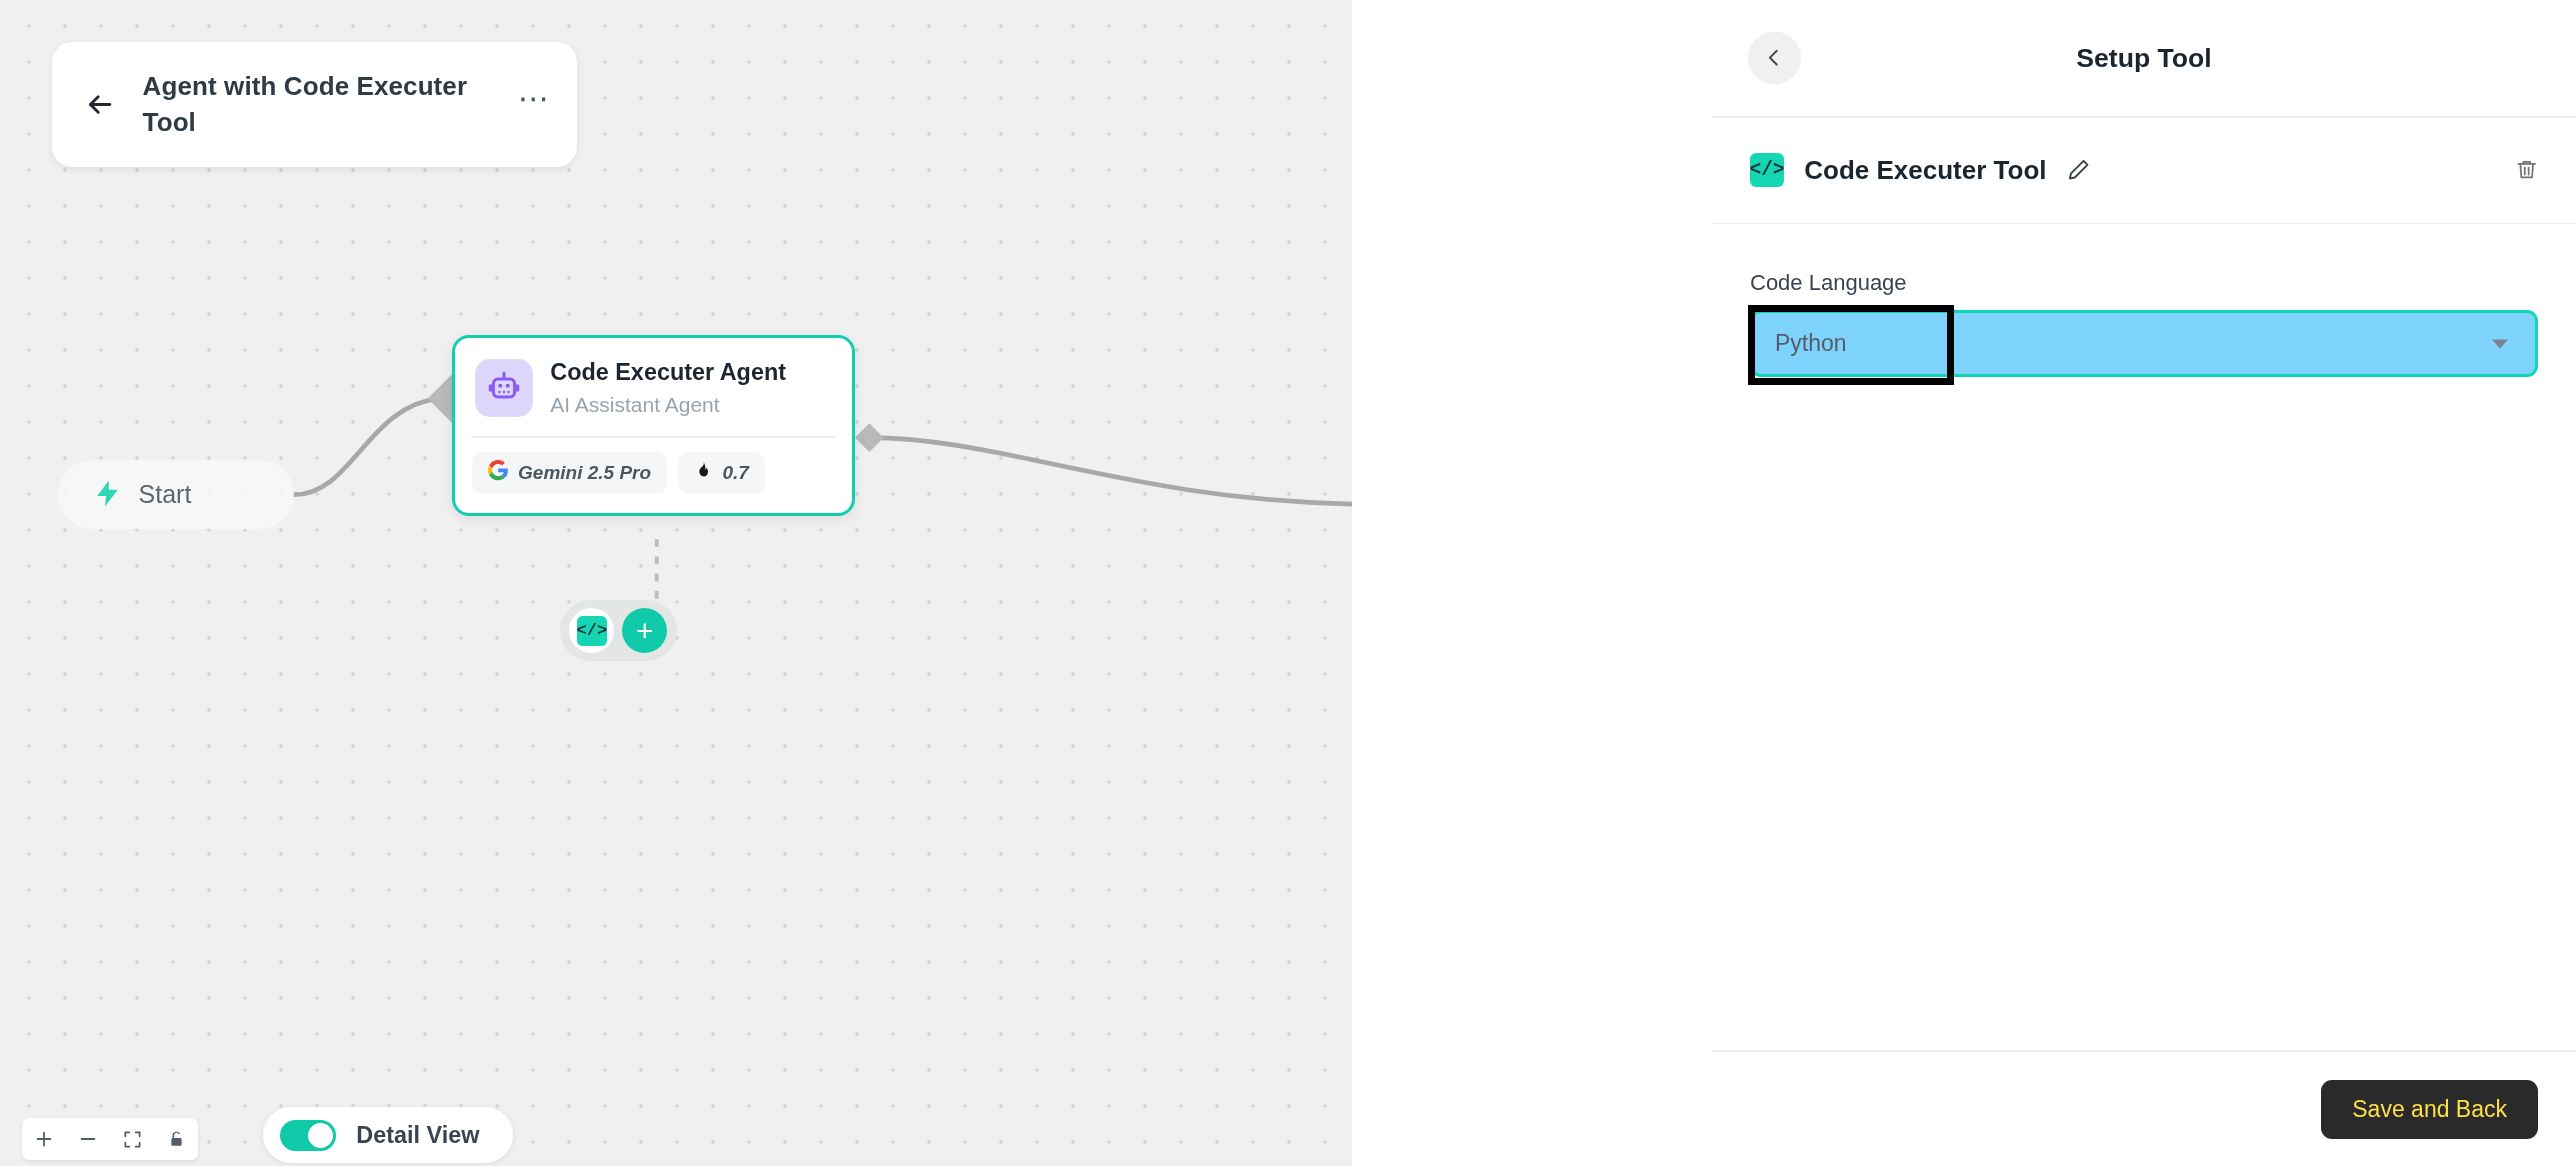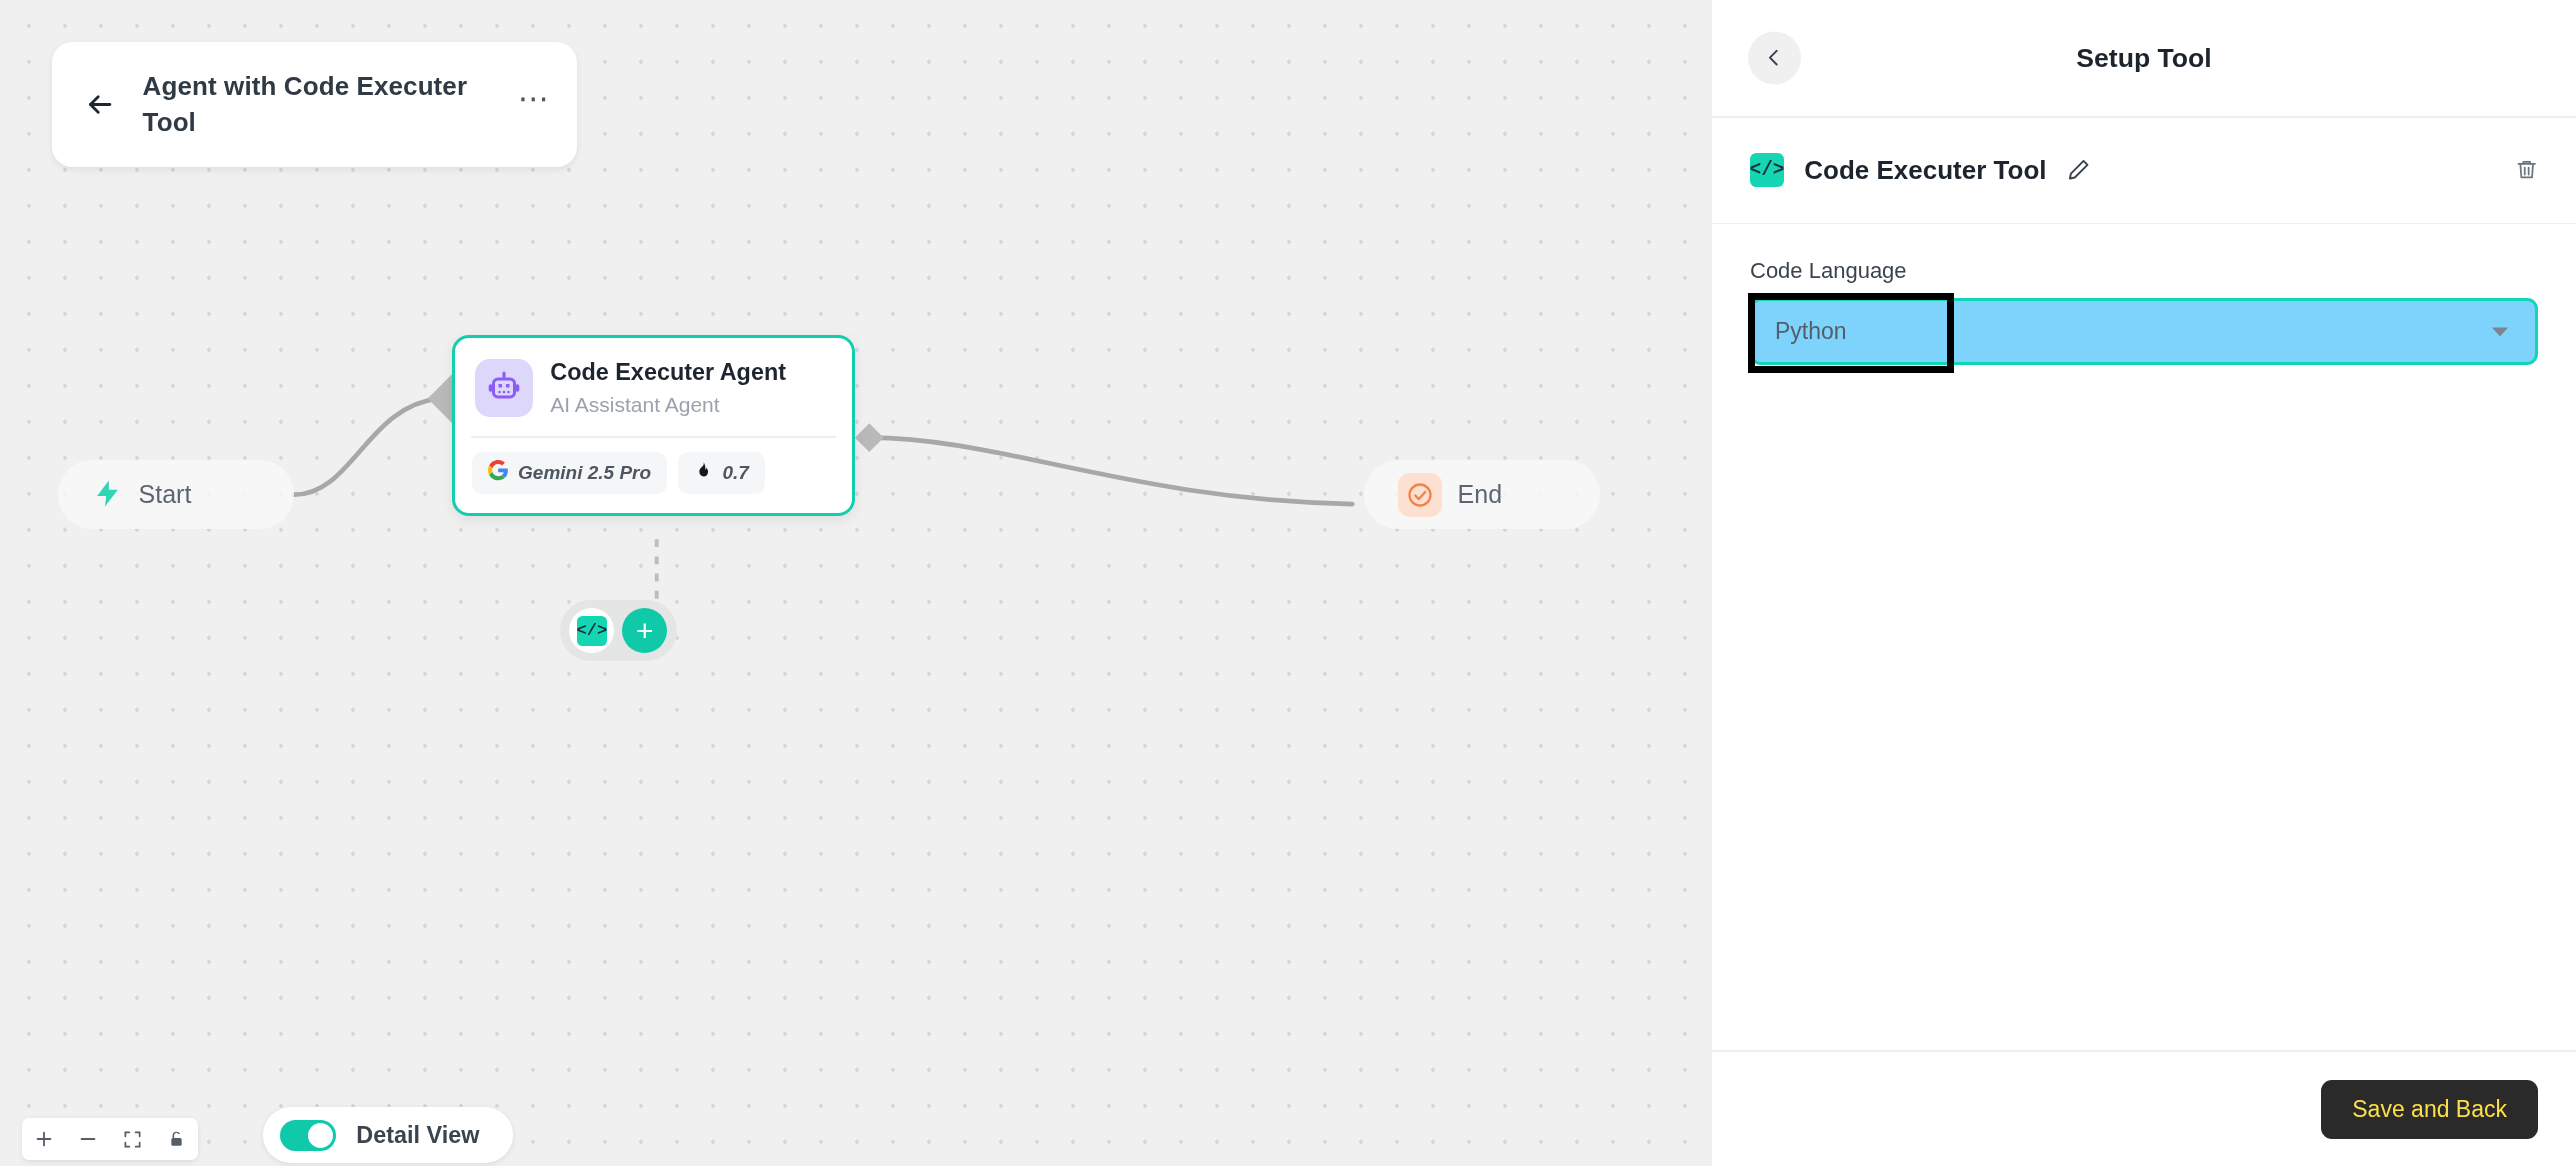--- a/index.html
+++ b/index.html
@@ -7,21 +7,21 @@
     width: 2576px; height: 1166px;
     overflow: hidden;
     font-family: "Liberation Sans", sans-serif;
     background: #ffffff;
   }
   #app { position: relative; width: 2576px; height: 1166px; }
 
   
   #canvas {
     position: absolute; left: 0; top: 0;
-    width: 1712px; height: 1166px;
+    width: 1352px; height: 1166px;
     background-color: #f0f0f0;
     background-image: radial-gradient(circle, #d6d6d6 1.7px, transparent 1.9px);
     background-size: 36px 36px;
     background-position: 11px 7.8px;
     overflow: hidden;
   }
 
   
   #flow-header {
     position: absolute; left: 52px; top: 42px;
@@ -153,21 +153,21 @@
     width: 34px; height: 34px; border-radius: 6.3px; background: #15d6b2;
     display: flex; align-items: center; justify-content: center; flex: none;
     color: #15323a; font-size: 19.5px; font-weight: 800; font-family: "Liberation Mono", monospace;
   }
   #tool-row .tname { font-size: 26px; font-weight: 700; color: #1c242e; }
   #tool-row .pencil { cursor: pointer; display:flex; align-items:center; }
   #tool-row .spacer { flex: 1; }
   #tool-row .trash { cursor: pointer; display:flex; align-items:center; }
 
   #panel-body { flex: 1; padding: 34px 38px 0 38px; }
-  .field-label { font-size: 22px; color: #3a434d; margin-bottom: 14px; }
+  .field-label { font-size: 22px; color: #3a434d; margin-bottom: 14px; margin-top: 12px; }
 
   .select-wrap {
     position: relative; height: 67px; border: 3.1px solid #0ed7b5;
     border-radius: 11px; background: #7dd3fc; display: flex; align-items: center;
     padding: 0 22px; cursor: pointer;
   }
   .select-wrap .selval { font-size: 23px; color: #555d66; }
   .select-wrap .caret {
     position: absolute; right: 26.6px; top: 50%; transform: translateY(-50%);
     width: 0; height: 0; border-left: 8.6px solid transparent;

